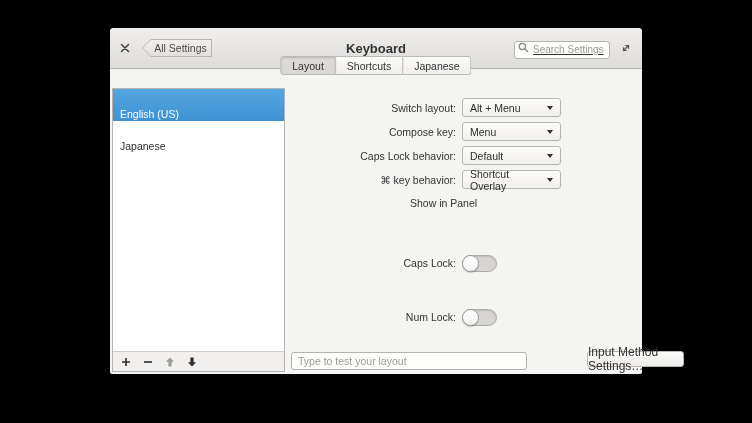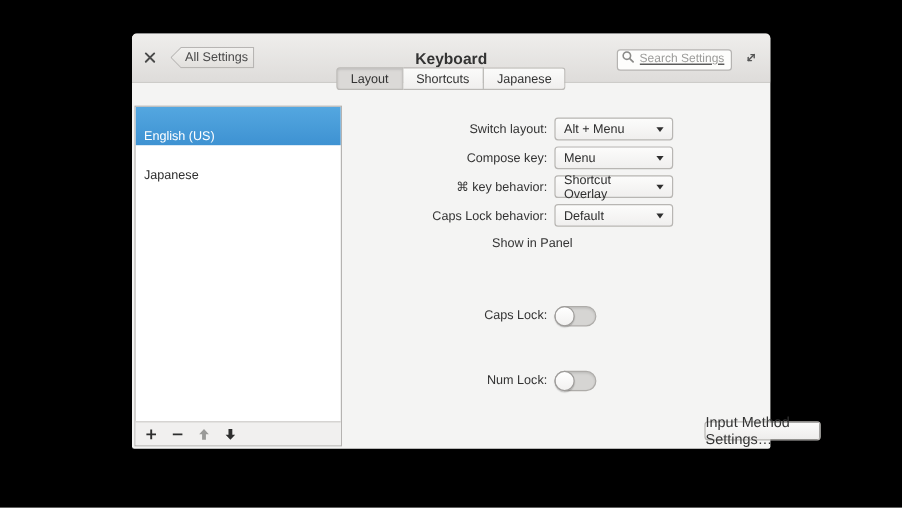--- a/index.html
+++ b/index.html
@@ -150,30 +150,30 @@
       </div>
     </div>
     <div class="form-row">
       <div class="form-label">Compose key:</div>
       <div class="select">
         <span>Menu</span>
         <span class="caret"></span>
       </div>
     </div>
     <div class="form-row">
-      <div class="form-label">⌘ key behavior:</div>
+      <div class="form-label">Caps Lock behavior:</div>
       <div class="select">
-        <span>Shortcut Overlay</span>
+        <span>Default</span>
         <span class="caret"></span>
       </div>
     </div>
     <div class="form-row">
-      <div class="form-label">Caps Lock behavior:</div>
+      <div class="form-label">⌘ key behavior:</div>
       <div class="select">
-        <span>Default</span>
+        <span>Shortcut Overlay</span>
         <span class="caret"></span>
       </div>
     </div>
   </div>
 
   <div class="section-heading">Show in Panel</div>
 
   <div class="toggles">
     <div class="toggle-row">
       <div class="form-label">Caps Lock:</div>
@@ -182,15 +182,16 @@
         </div>
     </div>
     <div class="toggle-row">
       <div class="form-label">Num Lock:</div>
       <div class="toggle">
           <span class="knob"></span>
         </div>
     </div>
   </div>
 
+  <input type="text" class="test-input" placeholder="Type to test your layout" style="">
   <div class="im-button">Input Method Settings…</div>
 
 </div>
 
 </body></html>

